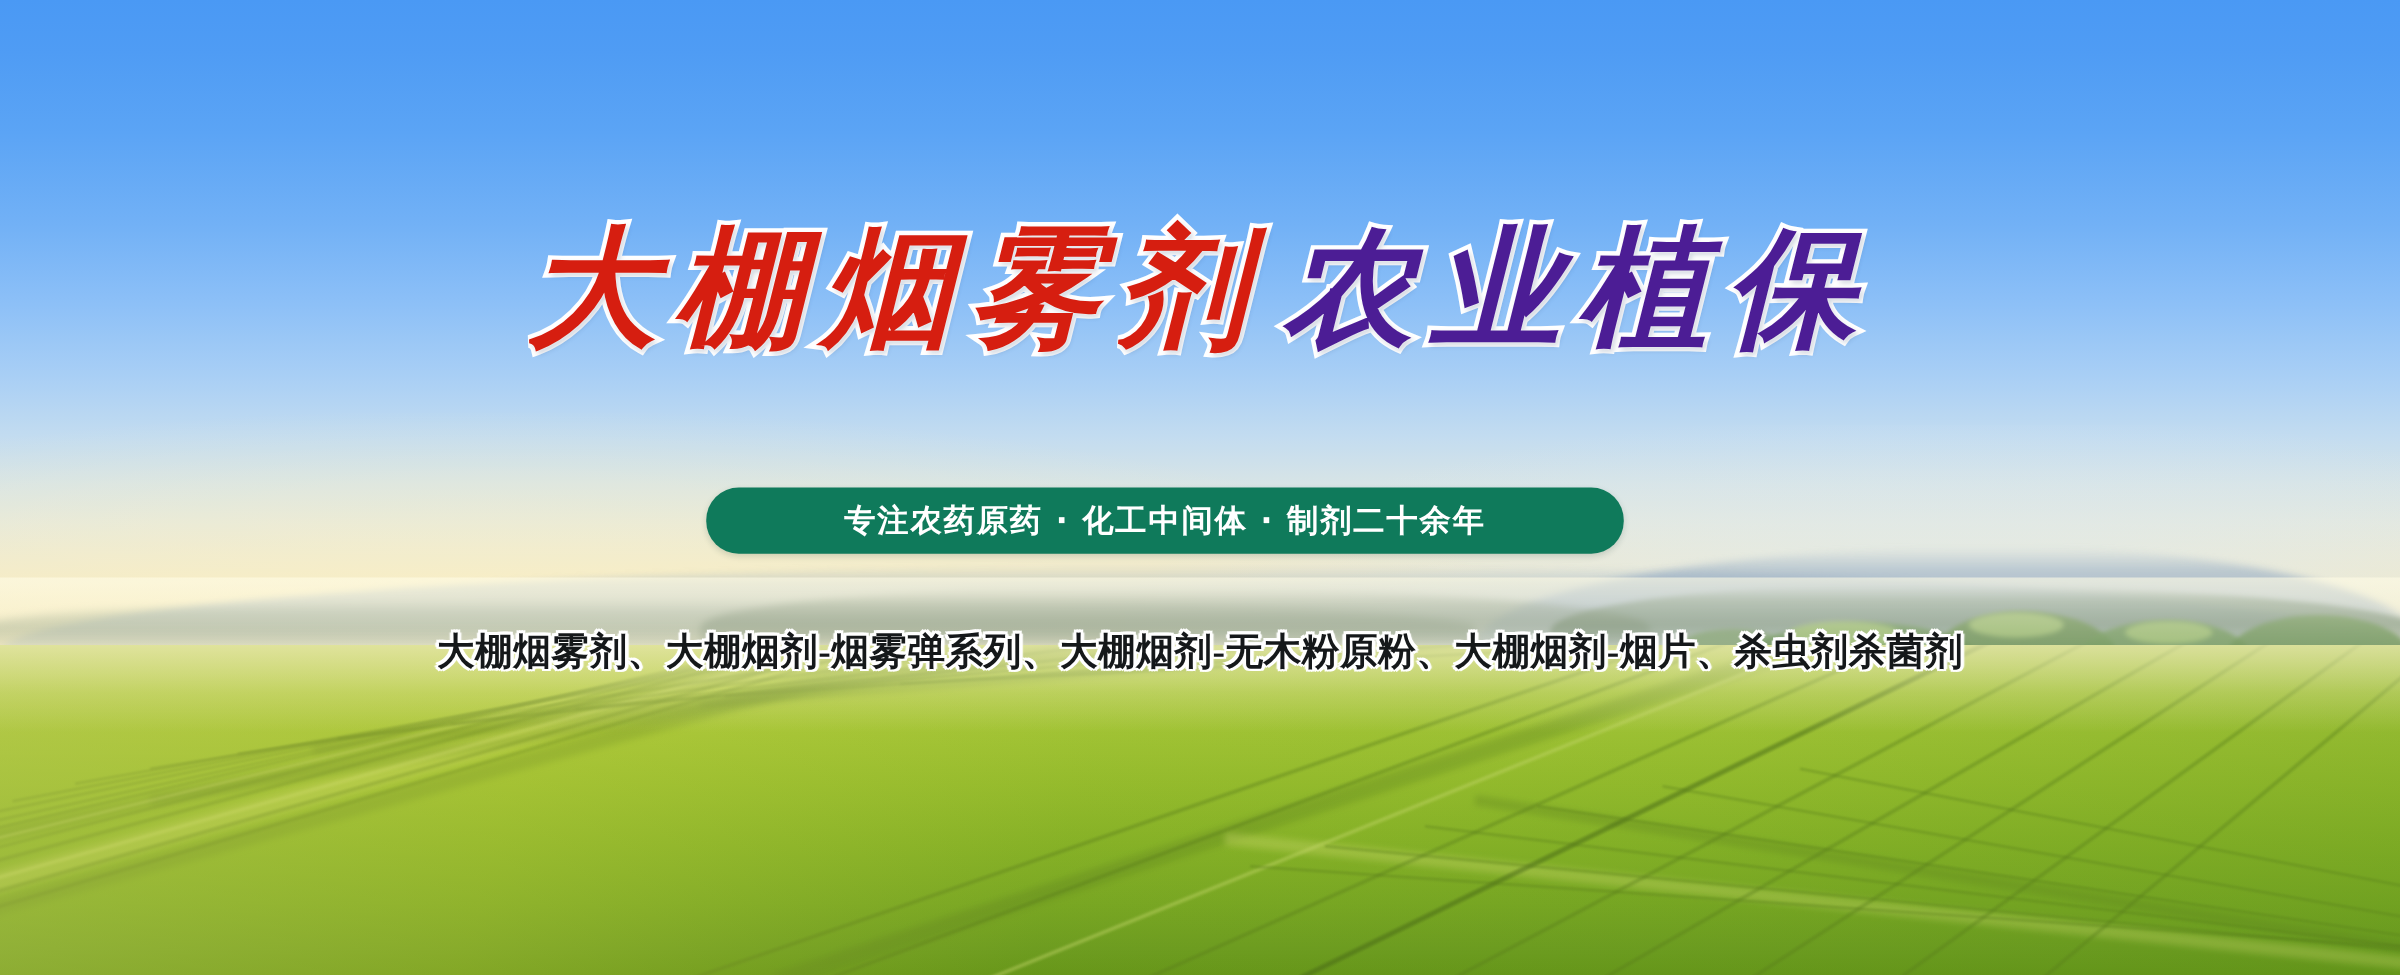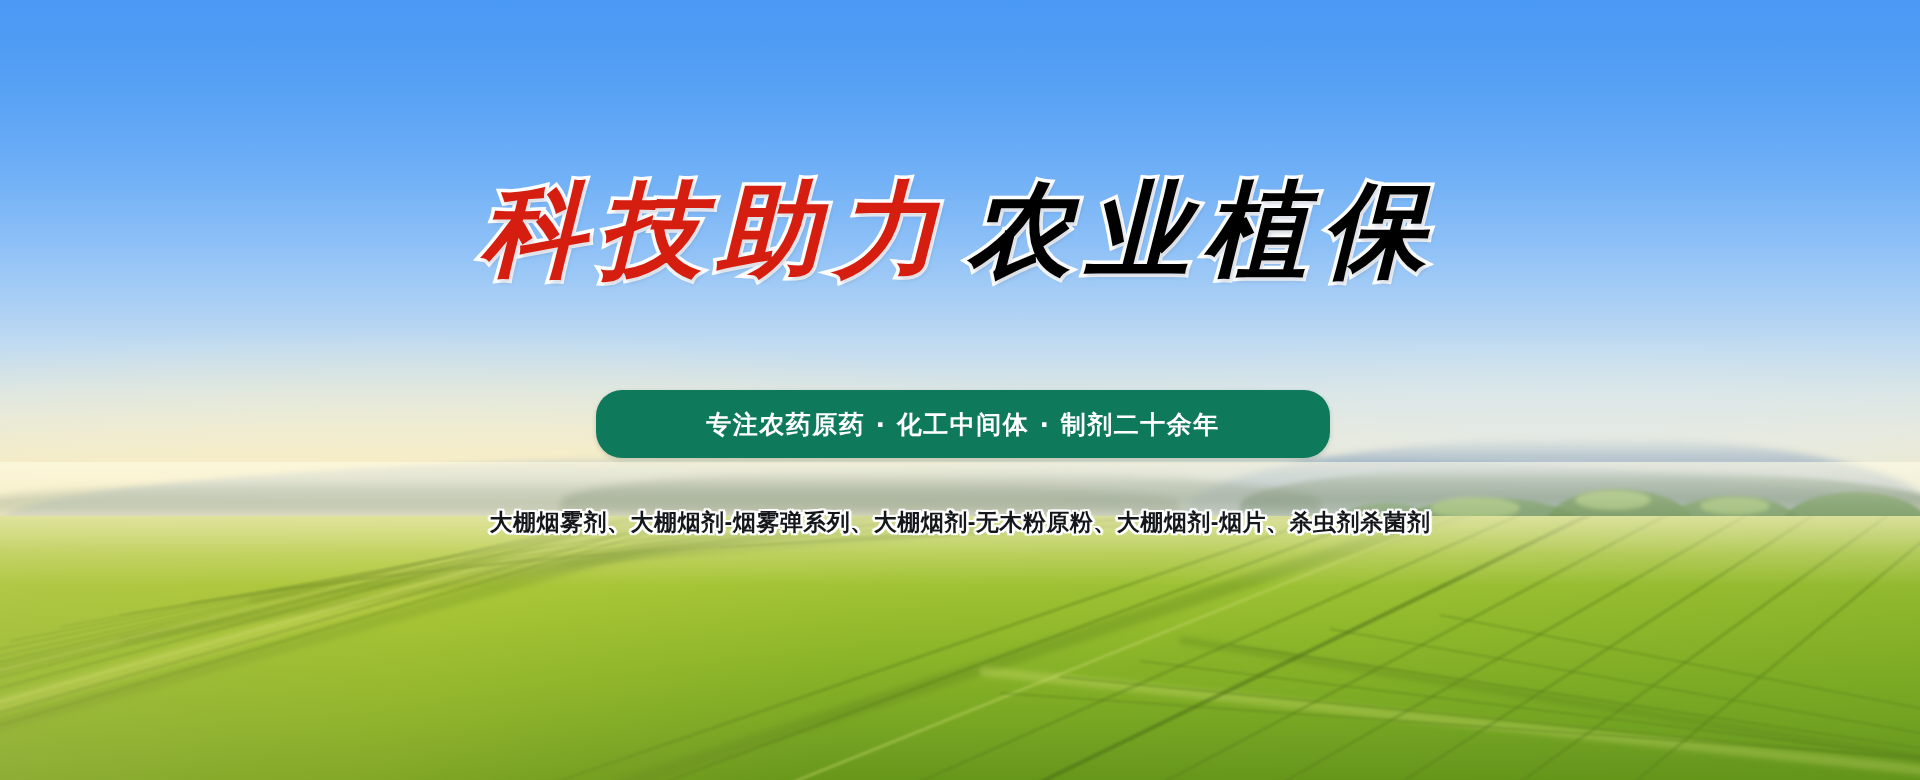--- a/index.html
+++ b/index.html
@@ -259,27 +259,27 @@
     letter-spacing: 14px;
     display: inline-block;
     vertical-align: baseline;
     -webkit-text-stroke: 7px #ffffff;
     paint-order: stroke fill;
     text-shadow:
        0 0 2px rgba(255,255,255,.95),
        2px 3px 4px rgba(40,70,110,.22);
   }
   .headline .seg-red { color: #d61e10; }
-  .headline .seg-green { color: #000000; margin-left: 15px; }
+  .headline .seg-green { color: #4c1d95; margin-left: 15px; }
 
   
   .badge {
     position: absolute;
-    left: 596px; top: 390px;
-    width: 734px; height: 68px;
+    left: 565px; top: 390px;
+    width: 734px; height: 53px;
     background: #0f7a5b;
     border-radius: 26px 26px 26px 26px;
     display: flex;
     align-items: center;
     justify-content: center;
     z-index: 6;
     box-shadow: 0 2px 5px rgba(20,60,50,0.18);
   }
   .badge-text {
     color: #ffffff;
@@ -292,26 +292,26 @@
 
   
   .desc {
     position: absolute;
     left: 0; top: 504px;
     width: 1920px;
     text-align: center;
     z-index: 6;
   }
   .desc-line {
-    font-size: 23px;
+    font-size: 30px;
     font-weight: bold;
     color: #15181a;
     letter-spacing: 0.5px;
     line-height: 36px;
-    font-family: Liberation Sans, sans-serif;
+    font-family: Liberation Serif, serif;
     white-space: nowrap;
     text-shadow:
       -2px -2px 0 #ffffff,  2px -2px 0 #ffffff,
       -2px  2px 0 #ffffff,  2px  2px 0 #ffffff,
       -2px  0   0 #ffffff,  2px  0   0 #ffffff,
        0   -2px 0 #ffffff,  0    2px 0 #ffffff,
       -3px  0   1px #ffffff, 3px 0 1px #ffffff;
   }
 </style>
 </head>
@@ -390,21 +390,21 @@
     <div class="furrow" style="left:1140px; top:144px; width:880px;  height:2px; transform:rotate(7deg);"></div>
     <div class="furrow" style="left:1230px; top:128px; width:800px;  height:2px; transform:rotate(8.5deg);"></div>
     <div class="furrow" style="left:1330px; top:112px; width:720px;  height:2px; transform:rotate(10deg);"></div>
     <div class="furrow" style="left:1440px; top:98px;  width:620px;  height:2px; transform:rotate(11deg);"></div>
 
     <div class="field-tint"></div>
     <div class="field-haze"></div>
   </div>
 
   <div class="headline">
-    <span class="seg seg-red">科技助力</span><span class="seg seg-green">农业植保</span>
+    <span class="seg seg-red">大棚烟雾剂</span><span class="seg seg-green">农业植保</span>
   </div>
 
   <div class="badge">
     <span class="badge-text">专注农药原药 · 化工中间体 · 制剂二十余年</span>
   </div>
 
   <div class="desc">
     <div class="desc-line">大棚烟雾剂、大棚烟剂-烟雾弹系列、大棚烟剂-无木粉原粉、大棚烟剂-烟片、杀虫剂杀菌剂</div>
   </div>
 

